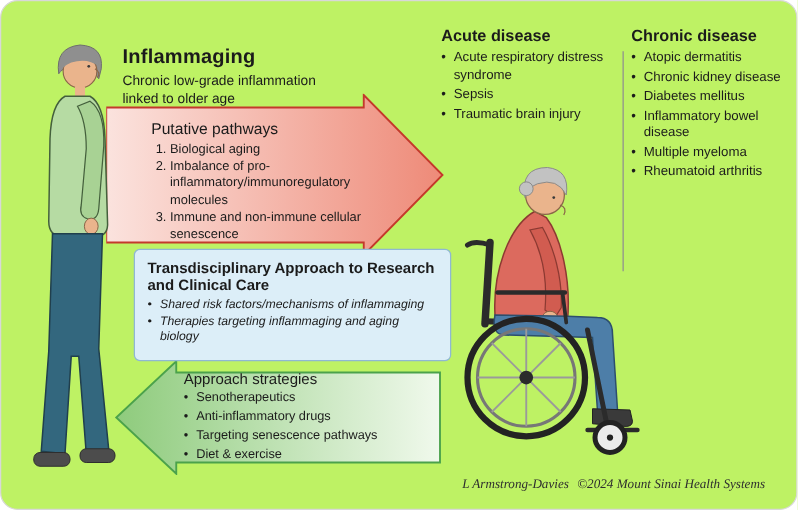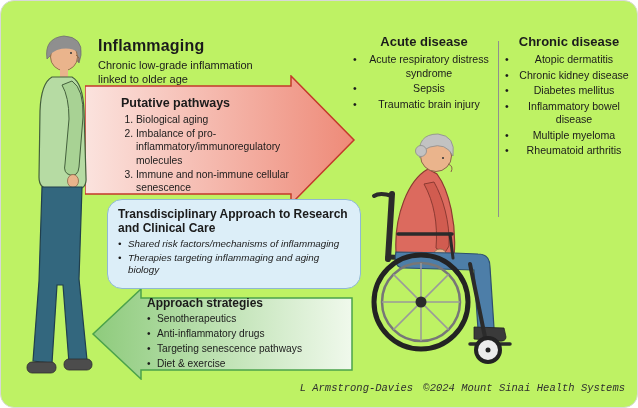--- a/index.html
+++ b/index.html
@@ -14,49 +14,49 @@
   .wheelchair-person { position:absolute; left:335px; top:123px; z-index:5; }
 
   .header { position:absolute; left:97px; top:36px; width:200px; z-index:4; }
   .h-title { font-size:16px; font-weight:bold; letter-spacing:.2px; }
   .h-sub { font-size:11px; margin-top:3px; line-height:1.3; width:182px; }
 
   .red-arrow { position:absolute; left:84px; top:74px; z-index:1; }
   .green-arrow { position:absolute; left:90px; top:287px; z-index:1; }
 
   .putative { position:absolute; left:120px; top:95px; width:208px; z-index:4; }
-  .sec-title { font-size:12.5px; font-weight:bold; margin-bottom:3px; }
+  .sec-title { font-size:12.5px; font-weight:normal; margin-bottom:3px; }
   .num-list { font-size:10.3px; line-height:1.28; padding-left:15px; width:196px; list-style:decimal outside; }
   .num-list li { margin-bottom:1px; }
 
-  .col { position:absolute; top:33px; z-index:4;text-align:center; }
+  .col { position:absolute; top:20px; z-index:4; }
   .acute { left:352px; width:142px; }
   .chronic { left:504px; width:128px; }
   .col-title { font-size:13px; font-weight:bold; margin-bottom:4px; }
   .bullet-list { list-style:none; font-size:10.6px; line-height:1.28; }
   .bullet-list li { padding-left:10px; position:relative; margin-bottom:2px; }
   .bullet-list li::before { content:"\2022"; position:absolute; left:0; }
 
   .divider { position:absolute; left:497px; top:40px; width:1px; height:176px; background:#8f8f8f; z-index:3; }
 
   .care-box {
     position:absolute; left:106px; top:198px; width:254px; height:90px; z-index:4;
-    background:#dceef8; border:1px solid #8fb8d2; border-radius:15px; padding:7px 10px 5px 10px;
+    background:#dceef8; border:1px solid #8fb8d2; border-radius:5px; padding:7px 10px 5px 10px;
   }
   .care-title { font-size:12px; font-weight:bold; line-height:1.18; margin-bottom:3px; }
   .care-box .bullet-list { font-size:9.8px;font-style:italic; }
   .care-box .bullet-list li { margin-bottom:1px; }
 
   .treatment { position:absolute; left:146px; top:295px; width:200px; z-index:4; }
   .treatment .sec-title { font-size:12px; margin-bottom:2px; }
   .treatment .bullet-list { font-size:10.2px; }
 
   .credit {
-    position:absolute; right:12px; top:381px; z-index:7;
-    font-size:10.5px; color:#2e2e2e; font-family:Liberation Mono, monospace; font-style:italic;
+    position:absolute; right:25px; top:381px; z-index:7;
+    font-size:10.5px; color:#2e2e2e; font-family:Liberation Serif, serif; font-style:italic;
   }
   .credit .copy { margin-left:4px; }
 </style>
 </head>
 <body>
 
 <div class="canvas">
 
   <svg class="red-arrow" width="272" height="130" viewBox="0 0 272 130">
     <defs>

